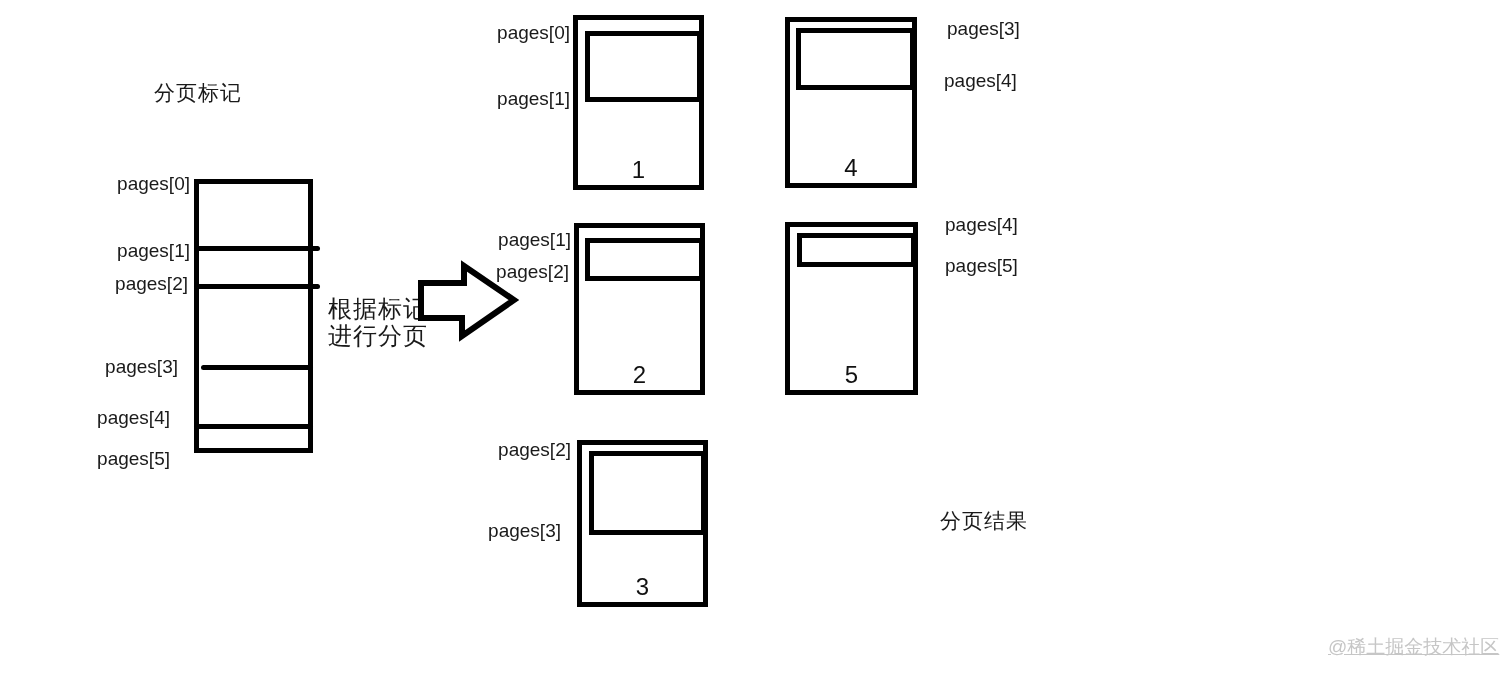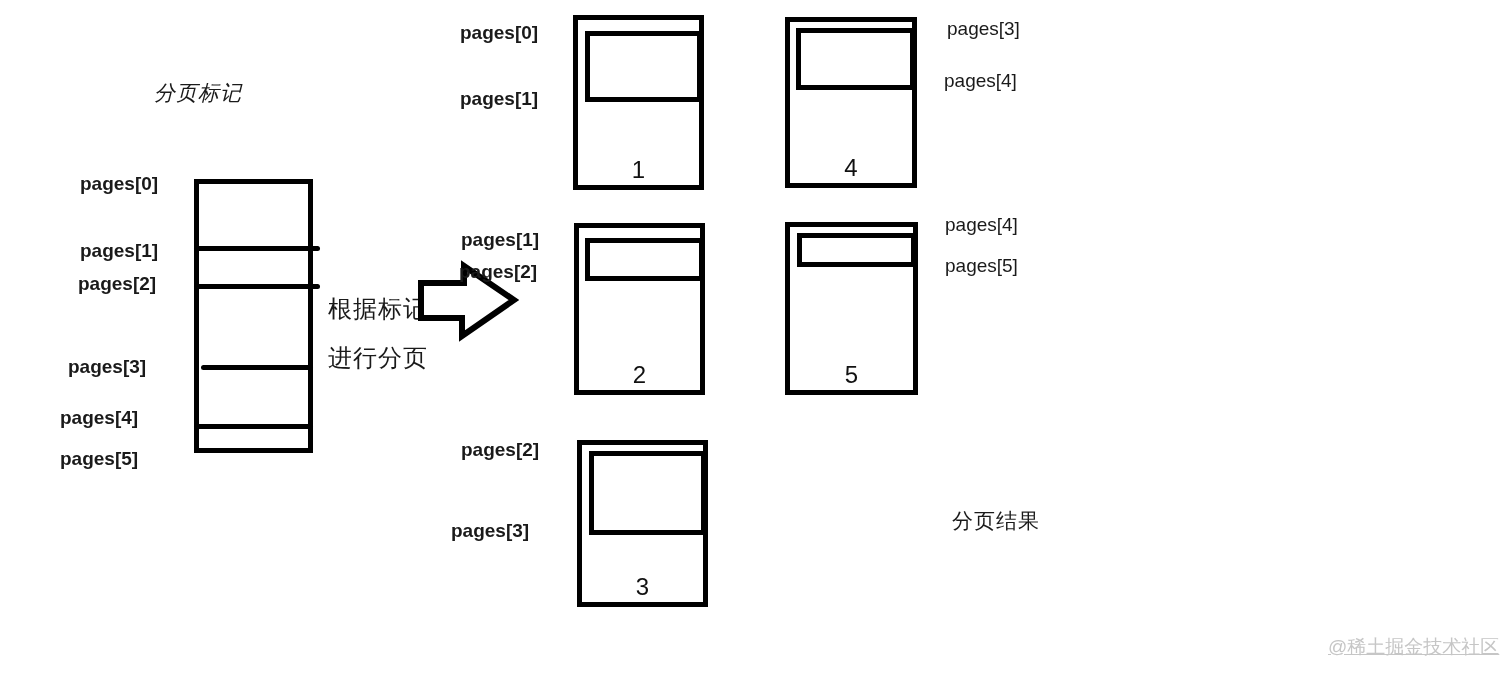--- a/index.html
+++ b/index.html
@@ -41,21 +41,21 @@
   }
   .mark-label, .page-label {
     position: absolute;
     font-size: 19px;
     line-height: 22px;
     white-space: nowrap;
     color: #1a1a1a;
   }
   .ra {
     width: 110px;
-    font-weight: bold;
+    text-align: right;
   }
   .proc-line {
     position: absolute;
     font-size: 24px;
     line-height: 1.2;
     white-space: nowrap;
     color: #1a1a1a;
     letter-spacing: 1px;
   }
   .page-box {
@@ -94,41 +94,41 @@
   }
   .group { display: contents; }
 </style>
 </head>
 <body>
 
 <div class="stage">
 
   
   <div class="group">
-    <div class="cn-title" style="left:154px; top:80px;font-style:italic;">分页标记</div>
+    <div class="cn-title" style="left:154px; top:80px;">分页标记</div>
 
     <div class="marks-box"></div>
 
     <div class="mark-line" style="left:194px; top:246px; width:126px;"></div>
     <div class="mark-line" style="left:194px; top:284px; width:126px;"></div>
     <div class="mark-line" style="left:201px; top:365px; width:112px;"></div>
     <div class="mark-line" style="left:194px; top:424px; width:119px;"></div>
 
     <div class="mark-label ra" style="left:80px; top:173px;">pages[0]</div>
     <div class="mark-label ra" style="left:80px; top:240px;">pages[1]</div>
     <div class="mark-label ra" style="left:78px; top:273px;">pages[2]</div>
     <div class="mark-label ra" style="left:68px; top:356px;">pages[3]</div>
     <div class="mark-label ra" style="left:60px; top:407px;">pages[4]</div>
     <div class="mark-label ra" style="left:60px; top:448px;">pages[5]</div>
   </div>
 
   
   <div class="group">
     <div class="proc-line" style="left:328px; top:295px;">根据标记</div>
-    <div class="proc-line" style="left:328px; top:344px;">进行分页</div>
+    <div class="proc-line" style="left:328px; top:322px;">进行分页</div>
 
     <svg class="abs" style="left:414px; top:255px;" width="106" height="90" viewBox="0 0 106 90">
       <path d="M7 28 L50 28 L50 11 L100 45 L48 81 L48 63 L7 63 Z" fill="#ffffff" stroke="#000000" stroke-width="6" stroke-linejoin="miter"></path>
     </svg>
   </div>
 
   
   <div class="group">
     <div class="page-label ra" style="left:460px; top:22px;">pages[0]</div>
     <div class="page-label ra" style="left:460px; top:88px;">pages[1]</div>
@@ -172,18 +172,18 @@
   <div class="group">
     <div class="page-label" style="left:945px; top:214px;">pages[4]</div>
     <div class="page-label" style="left:945px; top:255px;">pages[5]</div>
     <div class="page-box" style="left:785px; top:222px; width:133px; height:173px;">
       <div class="page-inner" style="left:7px; top:6px; width:119px; height:34px;"></div>
       <div class="page-number">5</div>
     </div>
   </div>
 
   
-  <div class="result-title" style="left:940px; top:507px;margin-left:12px;">分页结果</div>
+  <div class="result-title" style="left:940px; top:507px;">分页结果</div>
 
   
   <div class="watermark">@稀土掘金技术社区</div>
 
 </div>
 
 </body></html>

